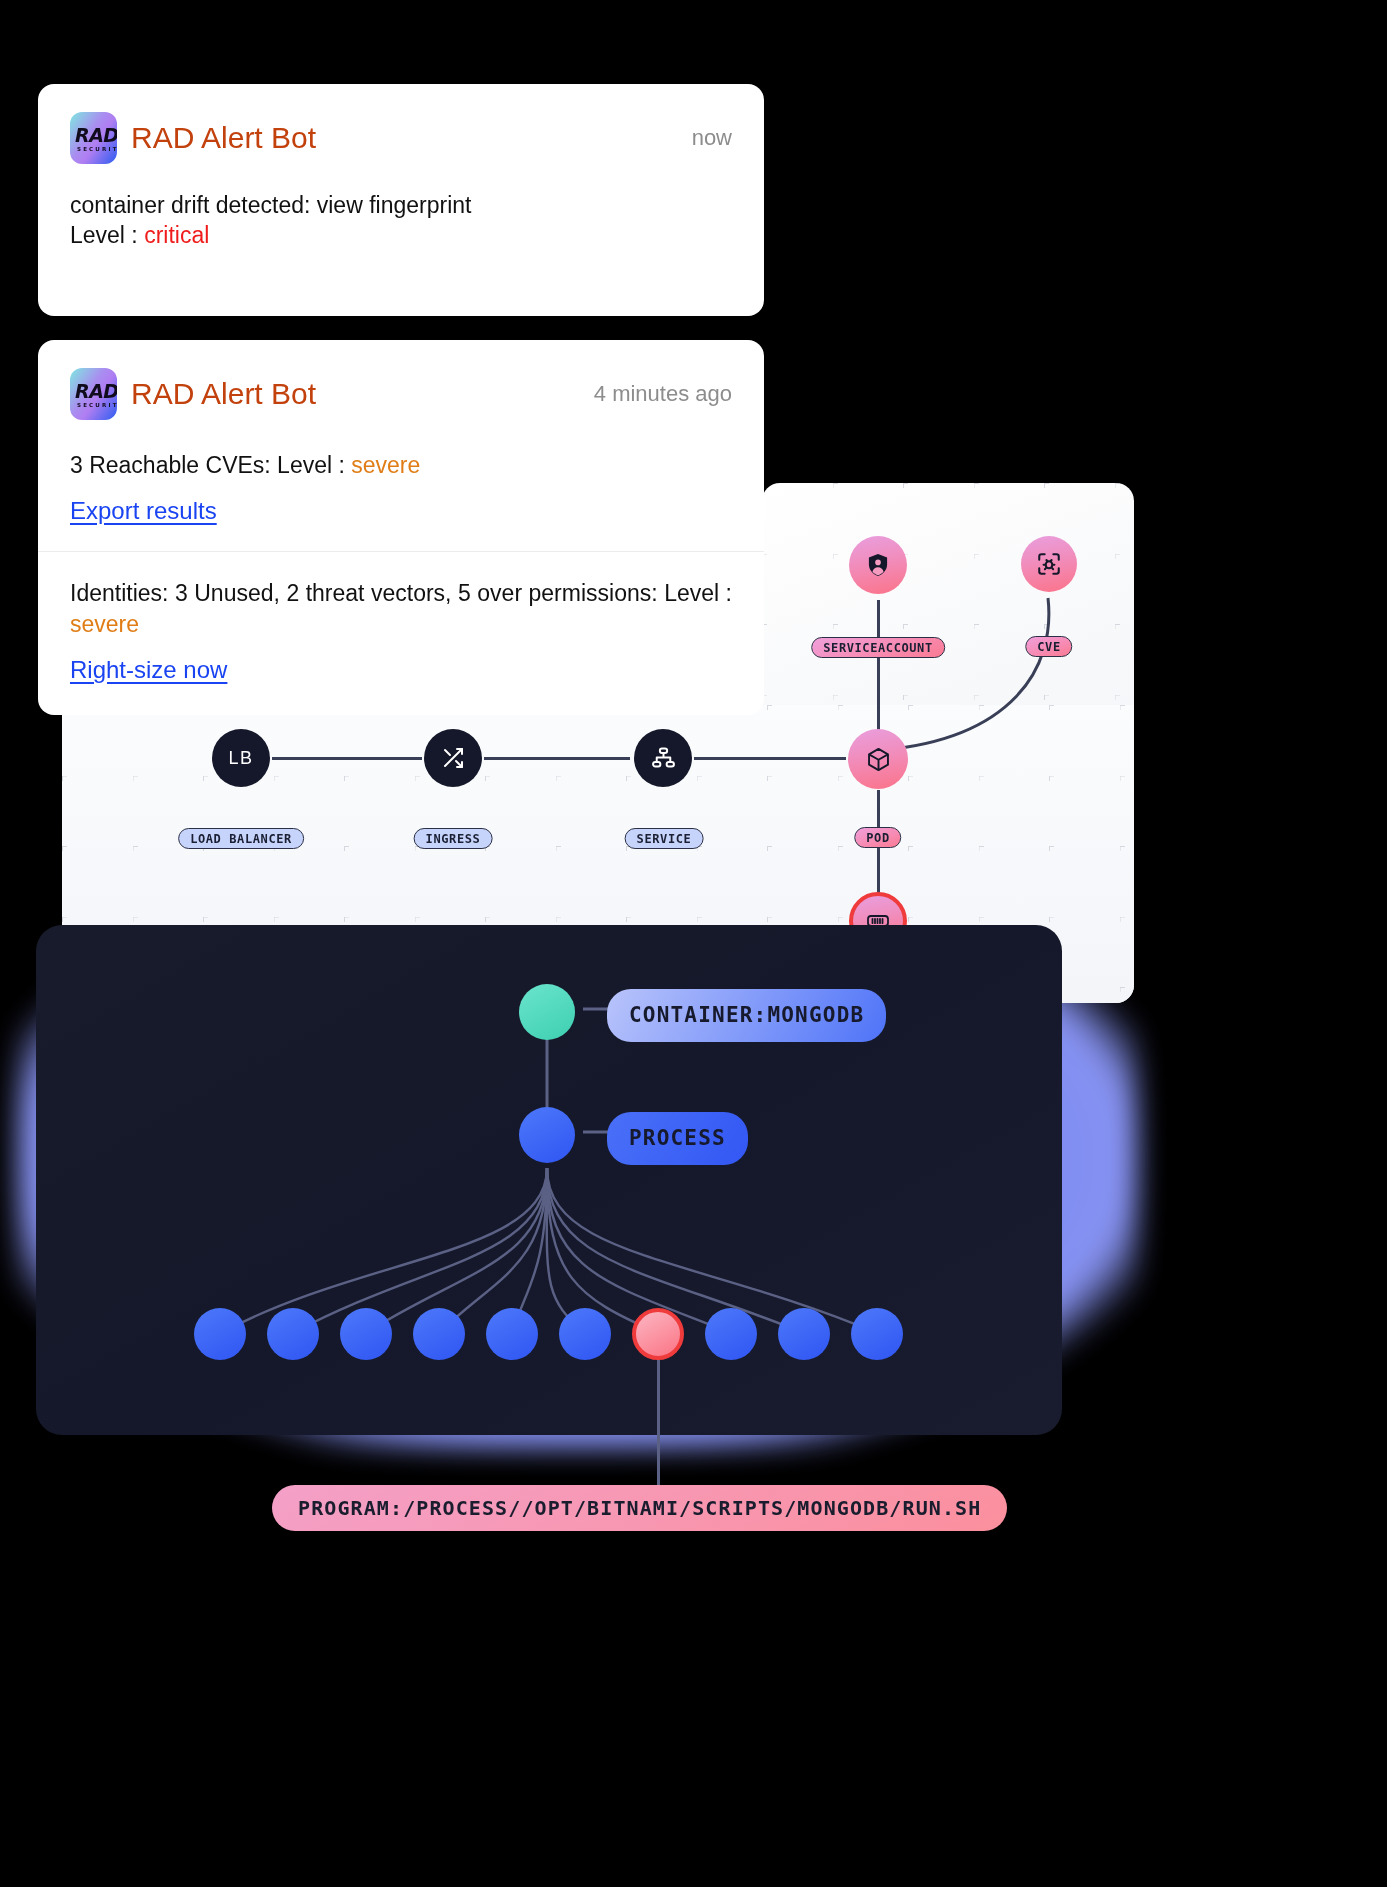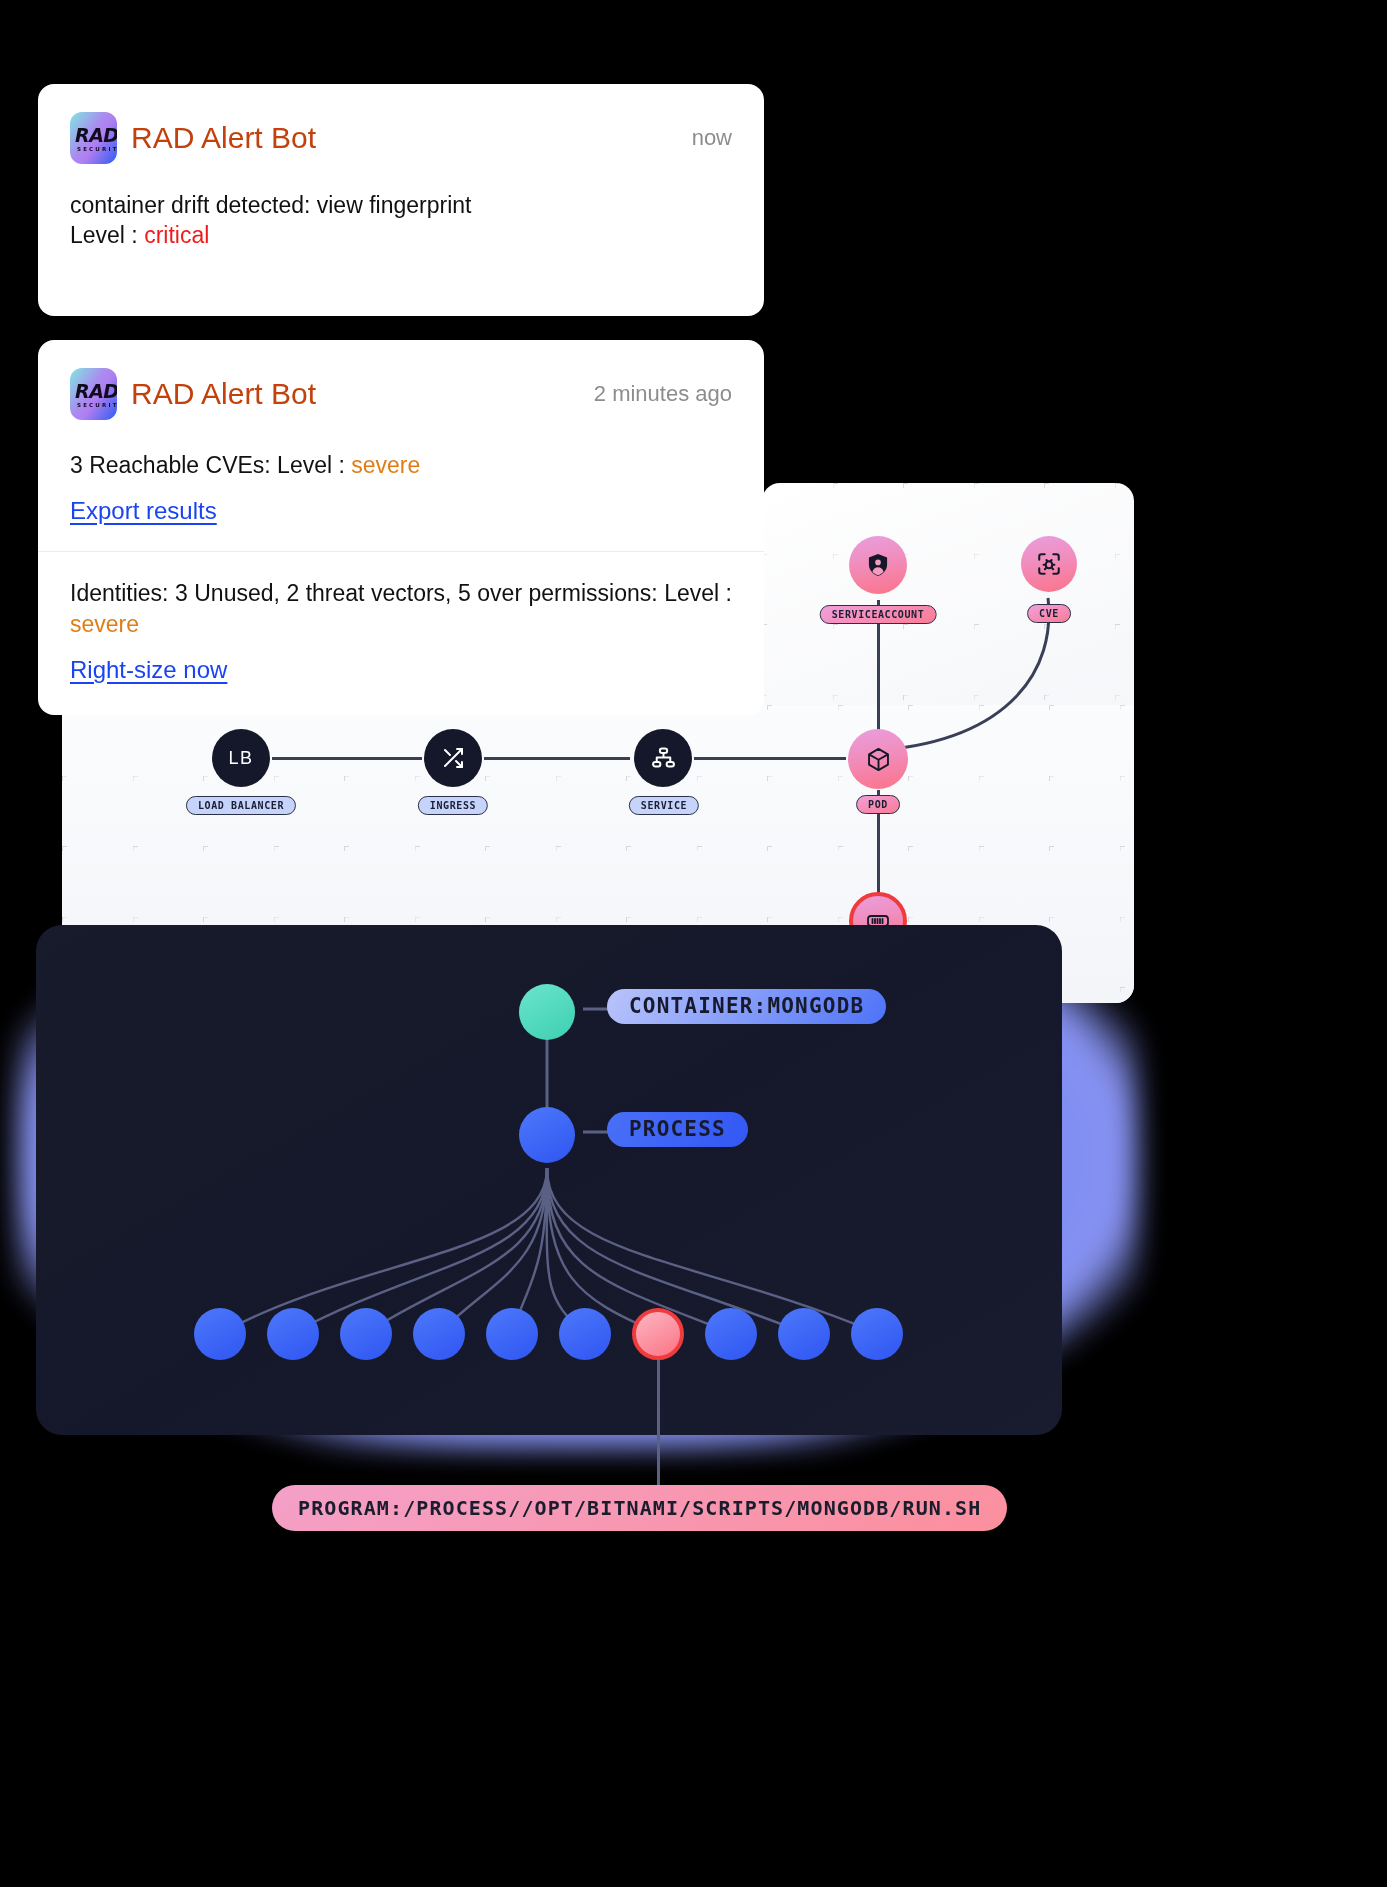--- a/index.html
+++ b/index.html
@@ -42,34 +42,34 @@
      mask-composite:intersect;
      opacity:.55;}
 
   
   .gnode{position:absolute;border-radius:50%;display:flex;align-items:center;justify-content:center;}
   .gnode.dark{background:#15182a;}
   .gnode.pink{background:linear-gradient(170deg,#e99ede 0%,#f08fc0 40%,#fb7389 100%);}
   .gnode.pink.ring{border:4px solid #ef3b3b;box-sizing:border-box;}
   .gpill{position:absolute;transform:translateX(-50%);
          font-family:"DejaVu Sans Mono","Liberation Mono",monospace;
-         font-size:10px;font-weight:700;letter-spacing:.6px;color:#1b1f33;
+         font-size:12px;font-weight:700;letter-spacing:.6px;color:#1b1f33;
          padding:3.5px 11px;border-radius:20px;border:1.6px solid #2b2f45;
-         background:#c6d4fb;white-space:nowrap;line-height:1;}
+         background:#c6d4fb;white-space:nowrap;line-height:1;margin-top:32px;}
   .gpill.pinkpill{background:linear-gradient(160deg,#f0a0dc 0%,#fb7b93 100%);border-color:#2b2f45;}
   .gedge{position:absolute;background:#3a3f58;}
 
   
   .dark-panel{position:absolute;left:36px;top:925px;width:1026px;height:510px;
               background:linear-gradient(150deg,#181b2b 0%,#15182a 50%,#191c2e 100%);
               border-radius:26px;overflow:hidden;}
   .dnode{position:absolute;border-radius:50%;}
   .dpill{position:absolute;font-family:"DejaVu Sans Mono","Liberation Mono",monospace;
          font-size:21px;font-weight:700;letter-spacing:1.2px;color:#161a2c;
-         padding:7px 22px;border-radius:24px;white-space:nowrap;line-height:1;}
+         padding:16px 22px;border-radius:24px;white-space:nowrap;line-height:1;}
 
   .bottom-pill{position:absolute;left:272px;top:1485px;
        font-family:"DejaVu Sans Mono","Liberation Mono",monospace;
        font-size:20px;font-weight:700;letter-spacing:1.1px;color:#1a1d2e;
        padding:13px 26px;border-radius:26px;white-space:nowrap;line-height:1;
        background:linear-gradient(150deg,#f4a0c8 0%,#fb8f9d 100%);}
 
   
   .card{position:absolute;background:#fff;border-radius:16px;}
   .card-head{display:flex;align-items:center;justify-content:space-between;}
@@ -234,21 +234,21 @@
 
 <div class="card" style="left:38px;top:340px;width:726px;height:375px;">
   <div class="card-head" style="padding:28px 32px 0 32px;">
     <div style="display:flex;align-items:center;">
       <div class="logo">
         <div class="rad">RAD</div>
         <div class="sec">SECURITY</div>
       </div>
       <div class="bot-name">RAD Alert Bot</div>
     </div>
-    <div class="when">2 minutes ago</div>
+    <div class="when">4 minutes ago</div>
   </div>
 
   <div class="msg" style="padding:30px 32px 0 32px;">
     <span>3 Reachable CVEs: Level : </span><span class="sev-severe">severe</span>
   </div>
   <div style="padding:17px 32px 0 32px;">
     <span class="linky">Export results </span>
   </div>
 
   <div class="divider" style="margin:26px 0 0 0;"></div>

